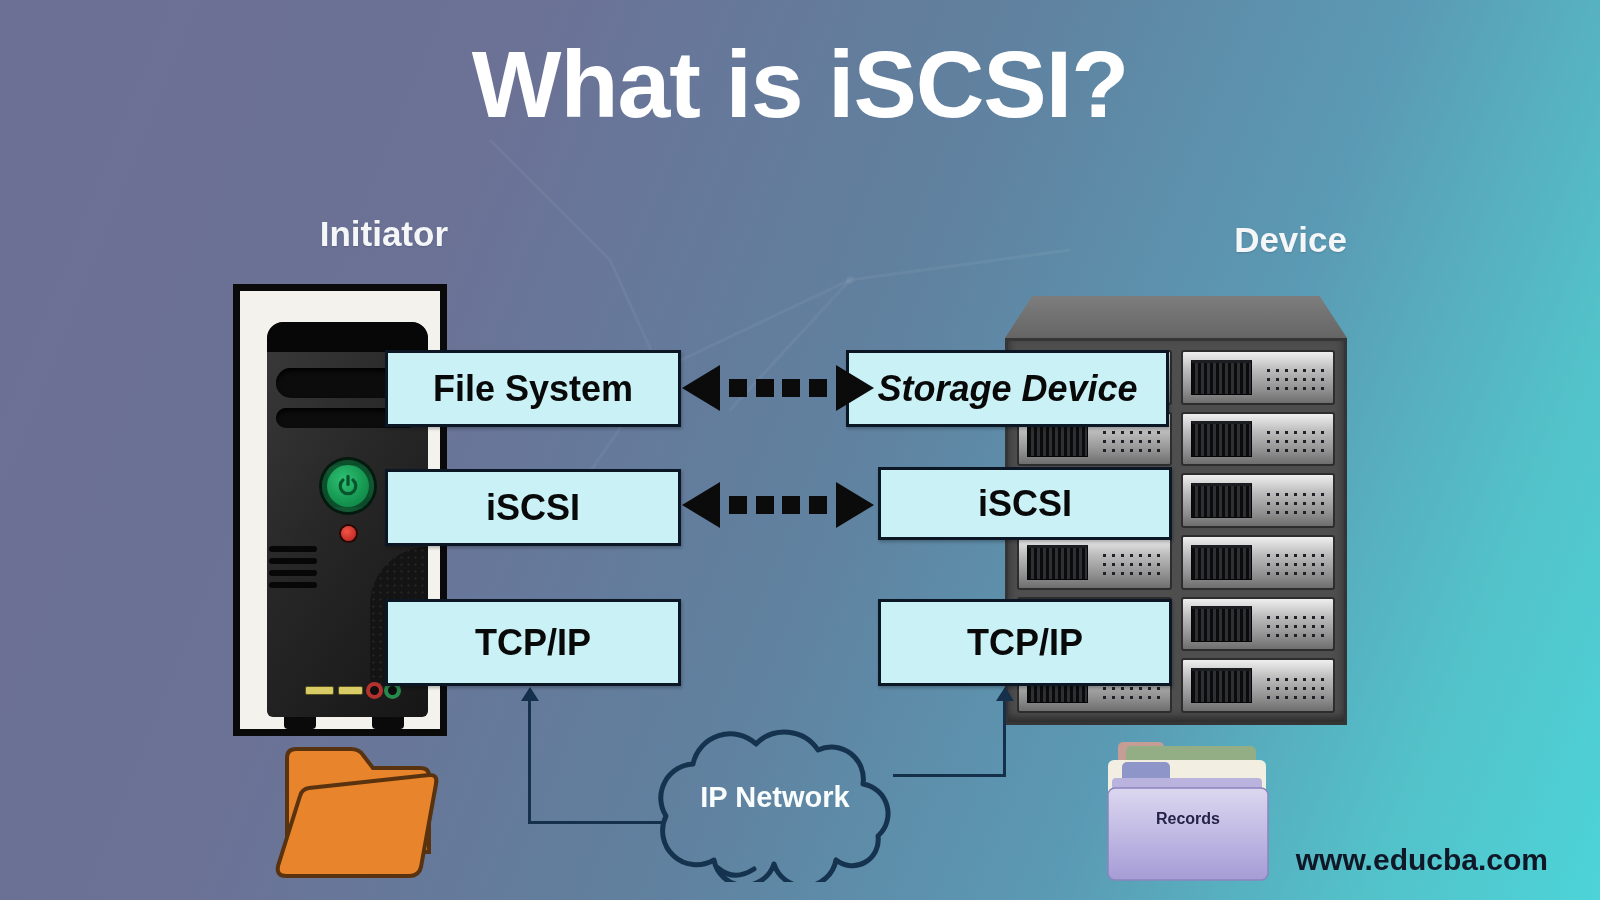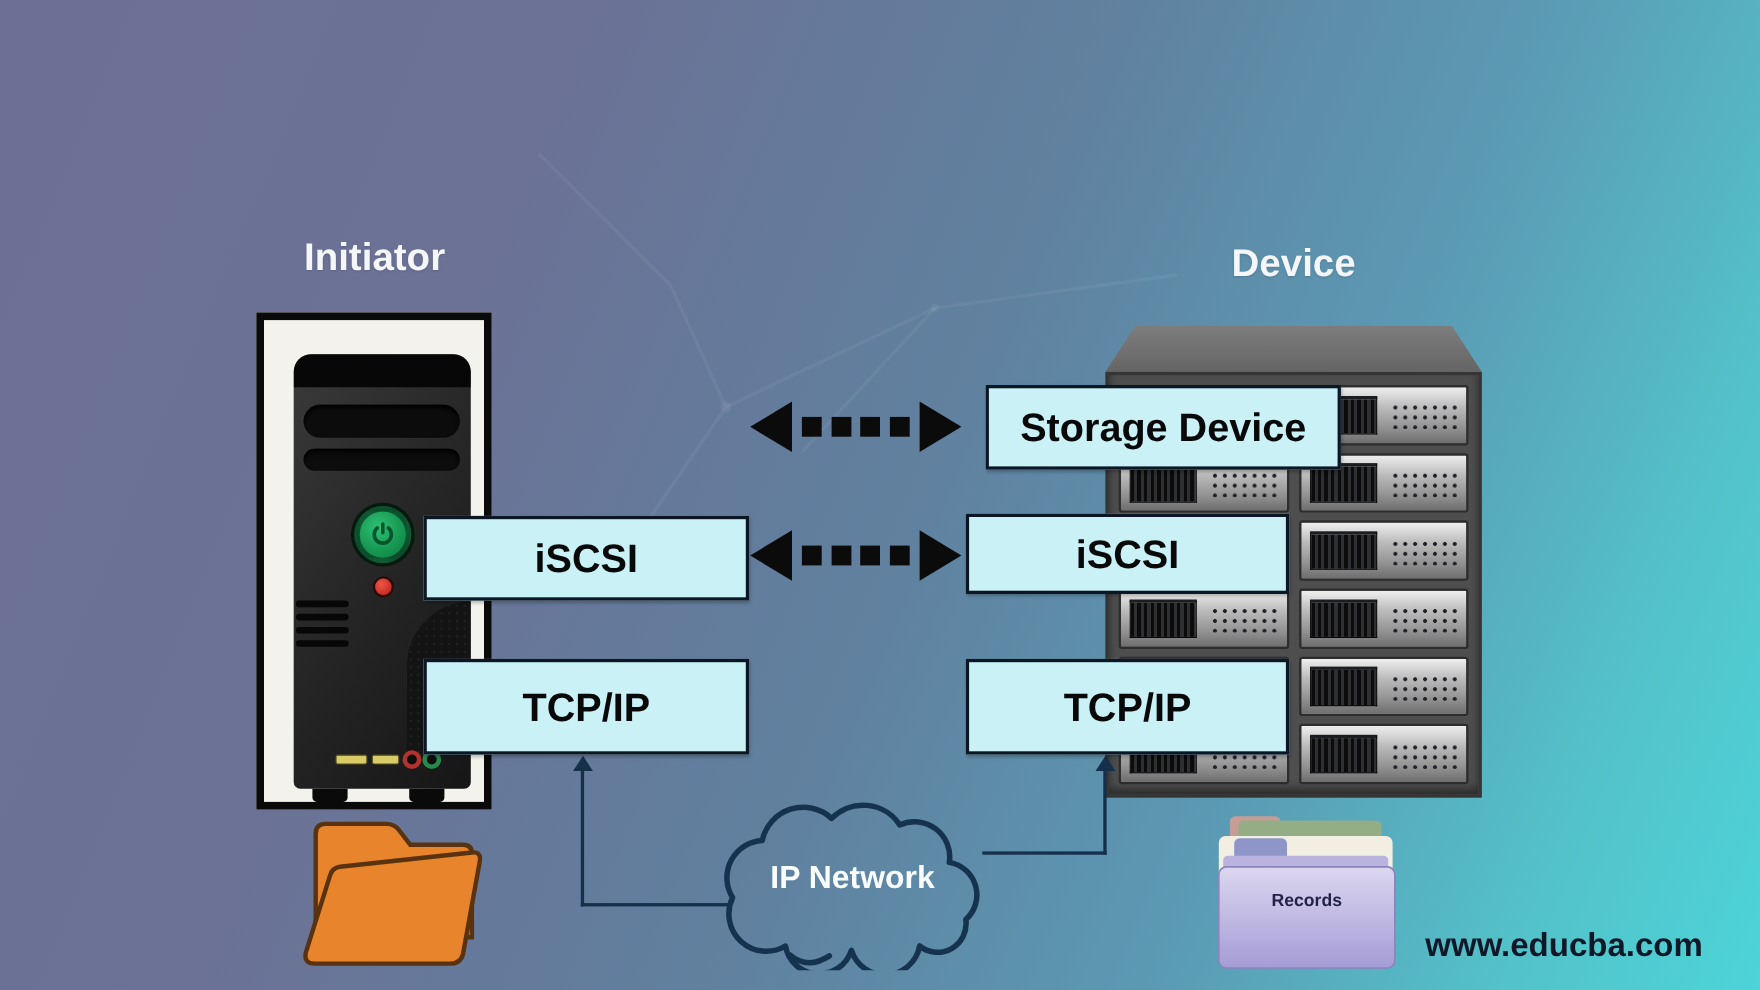--- a/index.html
+++ b/index.html
@@ -6,21 +6,21 @@
   .stage{
     position:relative;width:1600px;height:900px;overflow:hidden;
     font-family:"Liberation Sans",sans-serif;
     background:linear-gradient(112deg,#6c7094 0%,#6b7296 28%,#60819f 52%,#5b9ab4 72%,#53c2c9 88%,#4cd4d8 100%);
   }
   .abs{position:absolute;}
 
   
   .title{left:0;top:30px;width:1600px;text-align:center;color:#fff;
          font-size:95px;font-weight:bold;letter-spacing:-1px;}
-  .side-label{color:#f4f6f8;font-size:35px;font-weight:bold;text-align:center;
+  .side-label{color:#f4f6f8;font-size:35px;font-weight:bold;text-align:right;
               text-shadow:0 1px 2px rgba(0,0,0,.15);}
   .label-initiator{left:233px;top:214px;width:215px;}
   .label-target{left:1005px;top:220px;width:342px;}
 
   
   .texture{left:430px;top:110px;opacity:.55;}
 
   
   .tower-frame{left:233px;top:284px;width:214px;height:452px;box-sizing:border-box;
                border:7px solid #0a0a0a;background:#f3f2ec;z-index:2;}
@@ -69,21 +69,21 @@
         background-image:radial-gradient(circle,#1f2126 1.6px,transparent 2px);
         background-size:9px 9px;background-position:2px 2px;}
 
   
   .lbox{box-sizing:border-box;background:#c9f1f6;border:3px solid #0c1726;z-index:5;
         display:flex;align-items:center;justify-content:center;
         font-size:36px;font-weight:bold;color:#090909;box-shadow:1px 2px 3px rgba(0,0,0,.25);}
   .b-fs  {left:385px;top:350px;width:296px;height:77px;}
   .b-is-l{left:385px;top:469px;width:296px;height:77px;}
   .b-tc-l{left:385px;top:599px;width:296px;height:87px;}
-  .b-sd  {left:896px;top:350px;width:323px;height:77px;}
+  .b-sd  {left:846px;top:350px;width:323px;height:77px;font-style:italic;}
   .b-is-r{left:878px;top:467px;width:294px;height:73px;}
   .b-tc-r{left:878px;top:599px;width:294px;height:87px;}
 
   
   .darrow{left:682px;width:192px;height:48px;display:flex;align-items:center;
           justify-content:space-between;z-index:5;}
   .a1{top:364px;} .a2{top:481px;}
   .tri{width:0;height:0;border-top:23px solid transparent;border-bottom:23px solid transparent;}
   .tri-l{border-right:38px solid #0b0b0b;}
   .tri-r{border-left:38px solid #0b0b0b;}
@@ -114,20 +114,21 @@
   <svg class="abs texture" width="720" height="460">
     <g stroke="#ffffff" stroke-opacity="0.09" stroke-width="3" fill="none">
       <path d="M60 30 L180 150 L230 260 L120 420"></path>
       <path d="M230 260 L420 170 L640 140"></path>
       <path d="M420 170 L300 300"></path>
       <circle cx="230" cy="260" r="5" fill="#ffffff" fill-opacity="0.10" stroke="none"></circle>
       <circle cx="420" cy="170" r="4" fill="#ffffff" fill-opacity="0.10" stroke="none"></circle>
     </g>
   </svg>
 
+  <div class="abs title">What is iSCSI?</div>
 
   <div class="abs side-label label-initiator">Initiator</div>
   <div class="abs side-label label-target">Device</div>
 
   <div class="abs tower-frame">
     <div class="tower-body">
       <div class="tower-cap"></div>
       <div class="tower-slot slot1"></div>
       <div class="tower-slot slot2"></div>
       <div class="power-btn">
@@ -198,20 +199,21 @@
           <div class="grille"></div>
           <div class="dots"></div>
         </div>
       <div class="bay">
           <div class="grille"></div>
           <div class="dots"></div>
         </div>
     </div>
   </div>
 
+  <div class="abs lbox b-fs">File System</div>
   <div class="abs lbox b-is-l">iSCSI</div>
   <div class="abs lbox b-tc-l">TCP/IP</div>
   <div class="abs lbox b-sd">Storage Device</div>
   <div class="abs lbox b-is-r">iSCSI</div>
   <div class="abs lbox b-tc-r">TCP/IP</div>
 
   <div class="abs darrow a1">
     <div class="tri tri-l"></div>
     <div class="dash"></div>
     <div class="dash"></div>

